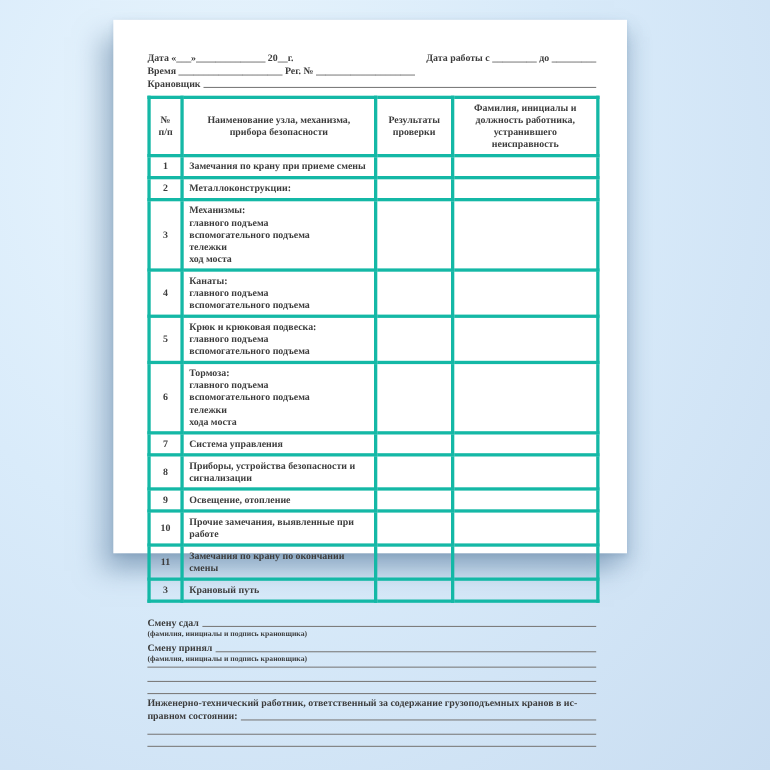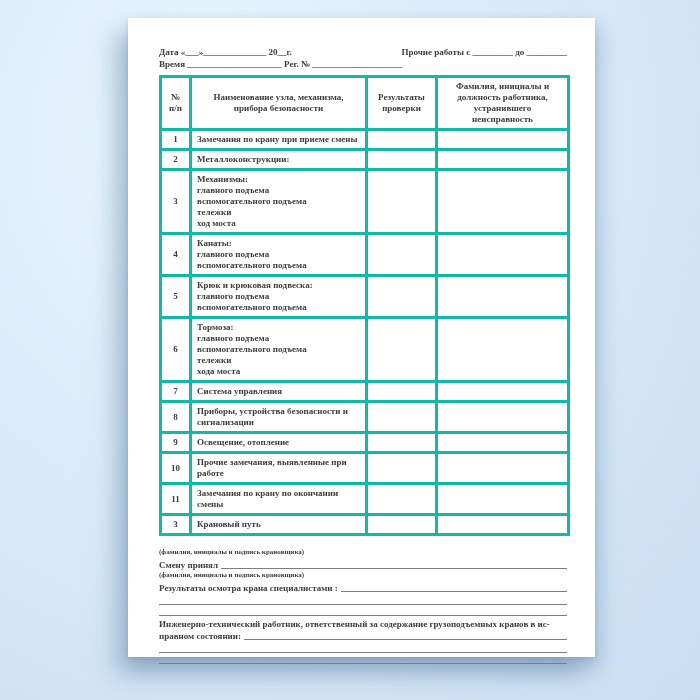--- a/index.html
+++ b/index.html
@@ -3,21 +3,21 @@
 <meta charset="utf-8">
 <style>
   html, body { margin: 0; padding: 0; }
   body {
     width: 700px; height: 700px; overflow: hidden;
     background: radial-gradient(ellipse at 30% 20%, #eaf6fe 0%, #d9ebfa 45%, #c9ddf1 100%);
     font-family: "Liberation Serif", serif;
   }
   .stage { position: relative; width: 700px; height: 700px; }
   .page {
-    position: absolute; left: 128px; top: 18px; width: 467px; height: 639px;
+    position: absolute; left: 103px; top: 18px; width: 467px; height: 485px;
     background: #ffffff;
     box-shadow: -12px 16px 22px rgba(104, 136, 168, 0.50),
                 6px 10px 16px rgba(104, 136, 168, 0.30),
                 0 2px 4px rgba(104, 136, 168, 0.25);
   }
   .content {
     position: absolute; left: 0; top: 0; right: 0; bottom: 0;
     padding: 28px 28px 0 31px;
     color: #3d3d3d;
     font-size: 9px; font-weight: 700; line-height: 12px;
@@ -54,24 +54,28 @@
 </style>
 </head>
 <body>
 
 <div class="stage">
   <div class="page">
     <div class="content">
 
       <div class="hdr-row">
         <span>Дата «___»______________ 20__г.</span>
-        <span>Прочие работы с _________ до _________</span>
+        <span>Дата работы с _________ до _________</span>
       </div>
       <div>
         <span>Время _____________________ Рег. № ____________________</span>
+      </div>
+      <div class="line-row">
+        <span class="label">Крановщик</span>
+        <span class="fill"></span>
       </div>
 
 
       <table class="insp">
         <colgroup>
           <col class="c-num">
             <col class="c-name">
             <col class="c-res">
             <col class="c-worker">
         </colgroup>
@@ -174,30 +178,33 @@
           <tr>
             <td class="num">3</td>
             <td class="pre">Крановый путь</td>
             <td></td>
             <td></td>
           </tr>
         </tbody>
       </table>
 
       <div class="footer">
+        <div class="line-row">
+          <span class="label">Смену сдал</span>
+          <span class="fill"></span>
+        </div>
         <div class="caption">(фамилия, инициалы и подпись крановщика)</div>
 
         <div class="line-row">
           <span class="label">Смену принял</span>
           <span class="fill"></span>
         </div>
         <div class="caption">(фамилия, инициалы и подпись крановщика)</div>
 
         <div class="line-row">
-          <span class="label">Результаты осмотра крана специалистами :</span>
           <span class="fill"></span>
         </div>
         <div class="blank-line"></div>
         <div class="blank-line"></div>
 
         <div class="nowrap mt2">Инженерно-технический работник, ответственный за содержание грузоподъемных кранов в ис-</div>
         <div class="line-row">
           <span class="label">правном состоянии:</span>
           <span class="fill"></span>
         </div>

